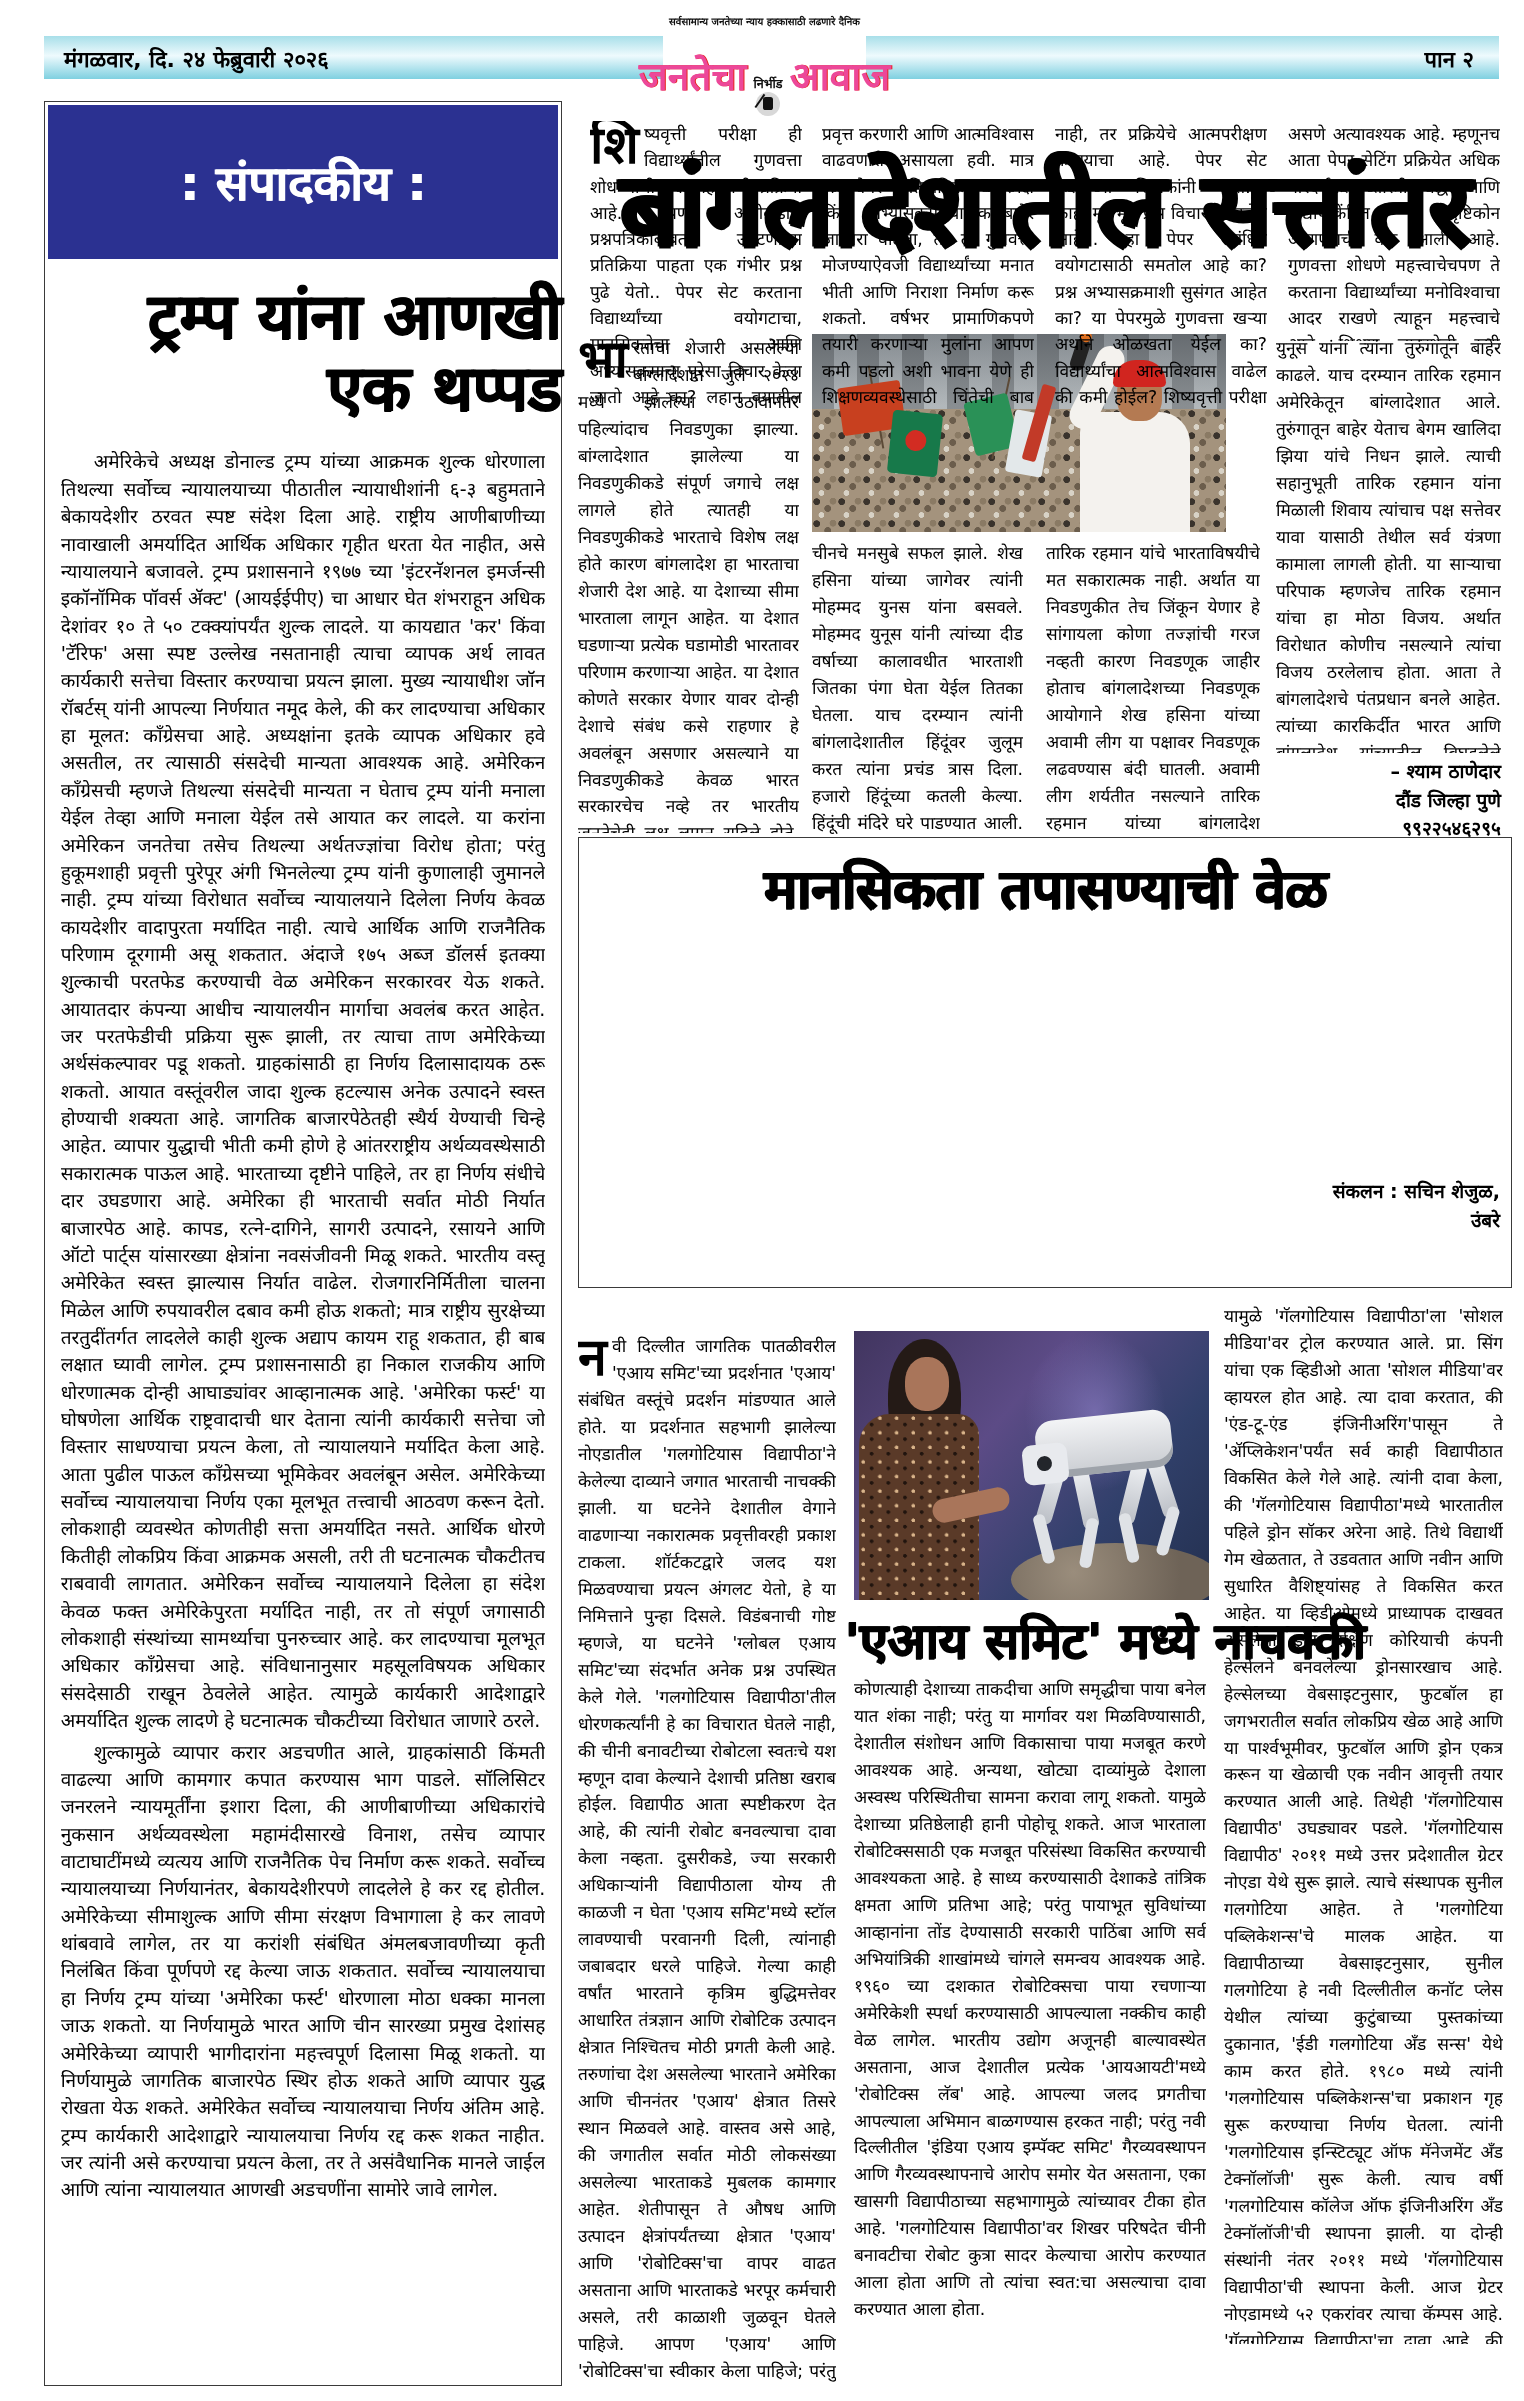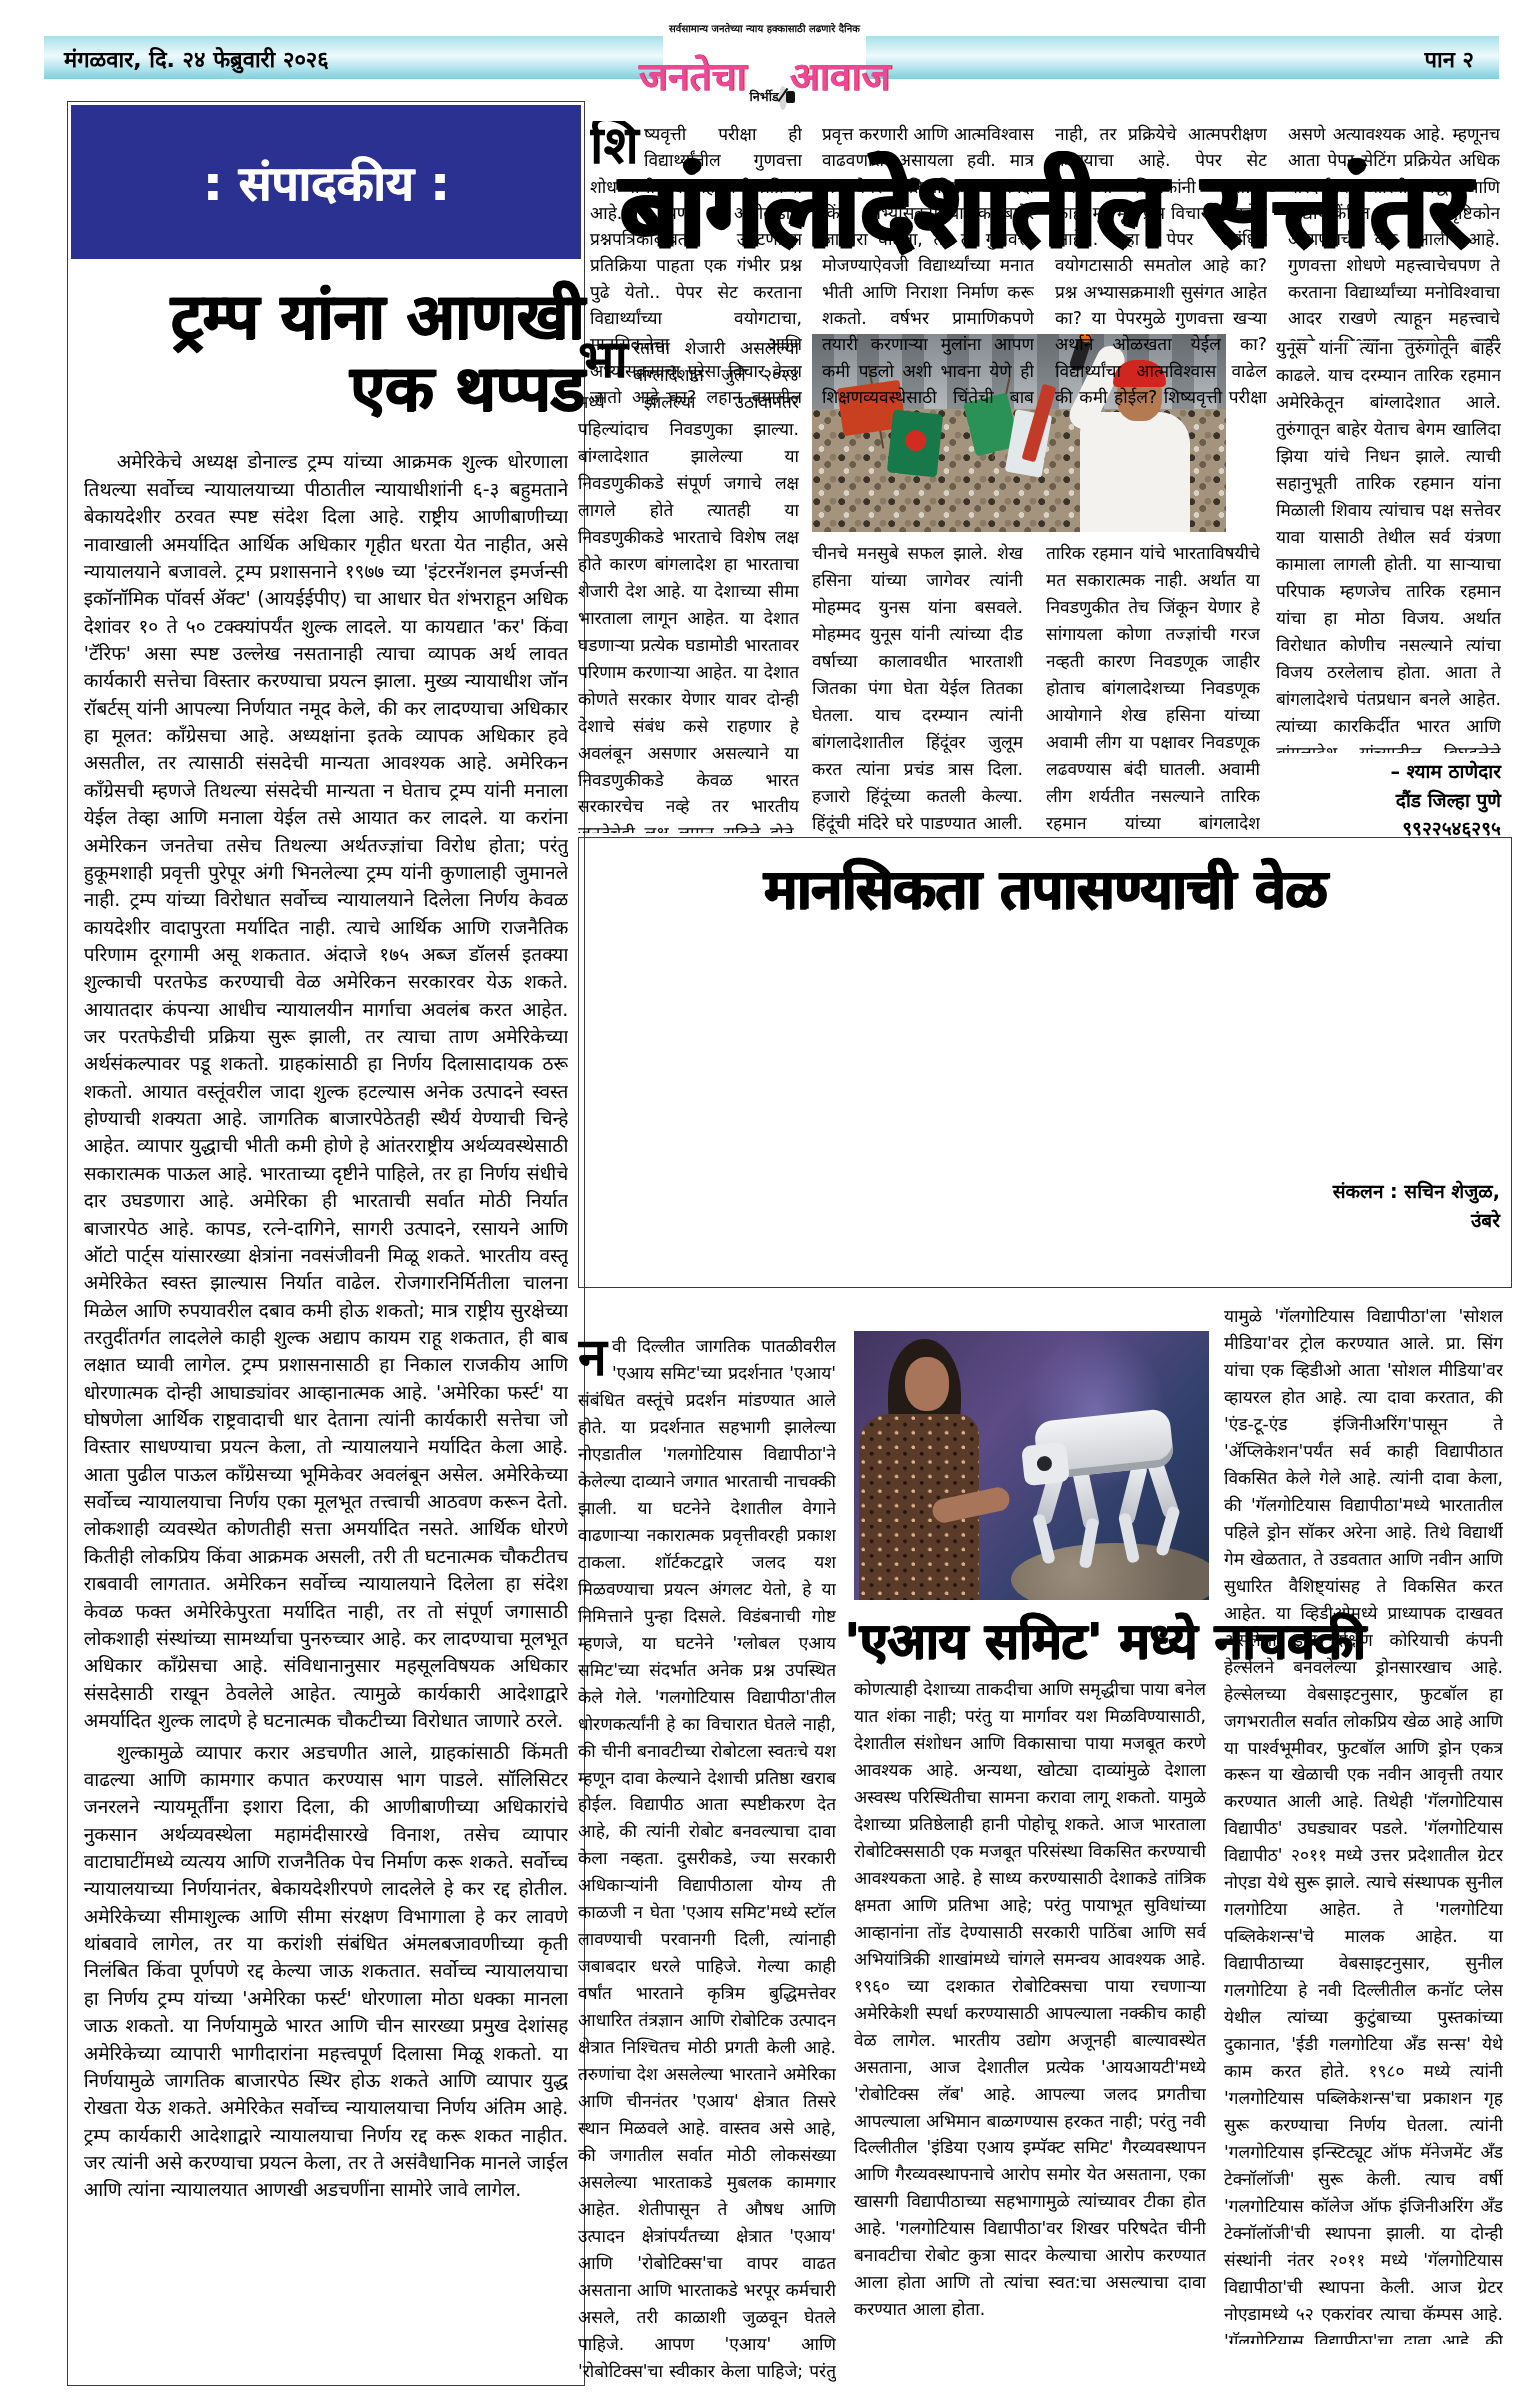--- a/index.html
+++ b/index.html
@@ -15,27 +15,27 @@
   }
   .hdr-date{font-size:22px;font-weight:bold;padding-left:20px;white-space:nowrap;}
   .hdr-page{font-size:22px;font-weight:bold;padding-right:25px;white-space:nowrap;}
   .masthead{
     position:absolute;left:663px;top:29px;width:203px;height:72px;background:#ffffff;
     display:flex;flex-direction:column;align-items:center;justify-content:center;z-index:3;
   }
   .masthead .tagline{font-size:10px;font-weight:bold;color:#111;white-space:nowrap;margin-bottom:9px;}
   .mast-row{display:flex;align-items:center;gap:3.1px;}
   .mast-word{font-size:39px;font-weight:bold;color:#ec4899;line-height:1;text-shadow:1px 0 0 #e8251d;}
-  .mast-mid{display:flex;flex-direction:row;align-items:center;width:37px;margin-top:41px;}
+  .mast-mid{display:flex;flex-direction:column;align-items:center;width:37px;margin-top:41px;}
   .mast-badge{font-size:12.6px;font-weight:bold;color:#111;line-height:1;}
   .fist-icon{width:24px;height:24px;border-radius:50%;background:#d8d8d8;position:relative;margin-top:1px;}
   .fist-icon:before{content:"";position:absolute;left:7.3px;top:5.2px;width:9.4px;height:12.6px;background:#111;border-radius:2.6px;}
   .fist-icon:after{content:"";position:absolute;left:3.1px;top:1px;width:2.1px;height:15.7px;background:#111;transform:rotate(35deg);}
   
-  .editorial-box{position:absolute;left:44px;top:101px;width:518px;height:2285px;border:1.6px solid #3a3a3a;box-sizing:border-box;background:#fff;margin-left:23px;}
+  .editorial-box{position:absolute;left:44px;top:101px;width:518px;height:2285px;border:1.6px solid #3a3a3a;box-sizing:border-box;background:#fff;}
   .edit-blue{margin:2.6px;height:154px;background:#2b3191;display:flex;align-items:center;justify-content:center;}
   .edit-blue-label{color:#fff;font-size:48px;font-weight:bold;text-shadow:1px 0 0 #fff;}
   .edit-headline{margin-top:22px;text-align:right;font-size:63px;font-weight:bold;line-height:1.15;
     text-shadow:1.6px 0 0 #000,0 1px 0 #000;}
   .edit-body{margin:23px 15.7px 0 15.7px;height:1904px;overflow:hidden;font-size:19px;line-height:1.44;text-align:justify;}
   .edit-body p{margin:0 0 4.2px 0;text-indent:33px;}
   
   .main-headline{
     position:absolute;left:578px;top:105px;width:934px;height:199px;
     display:flex;align-items:center;justify-content:center;

